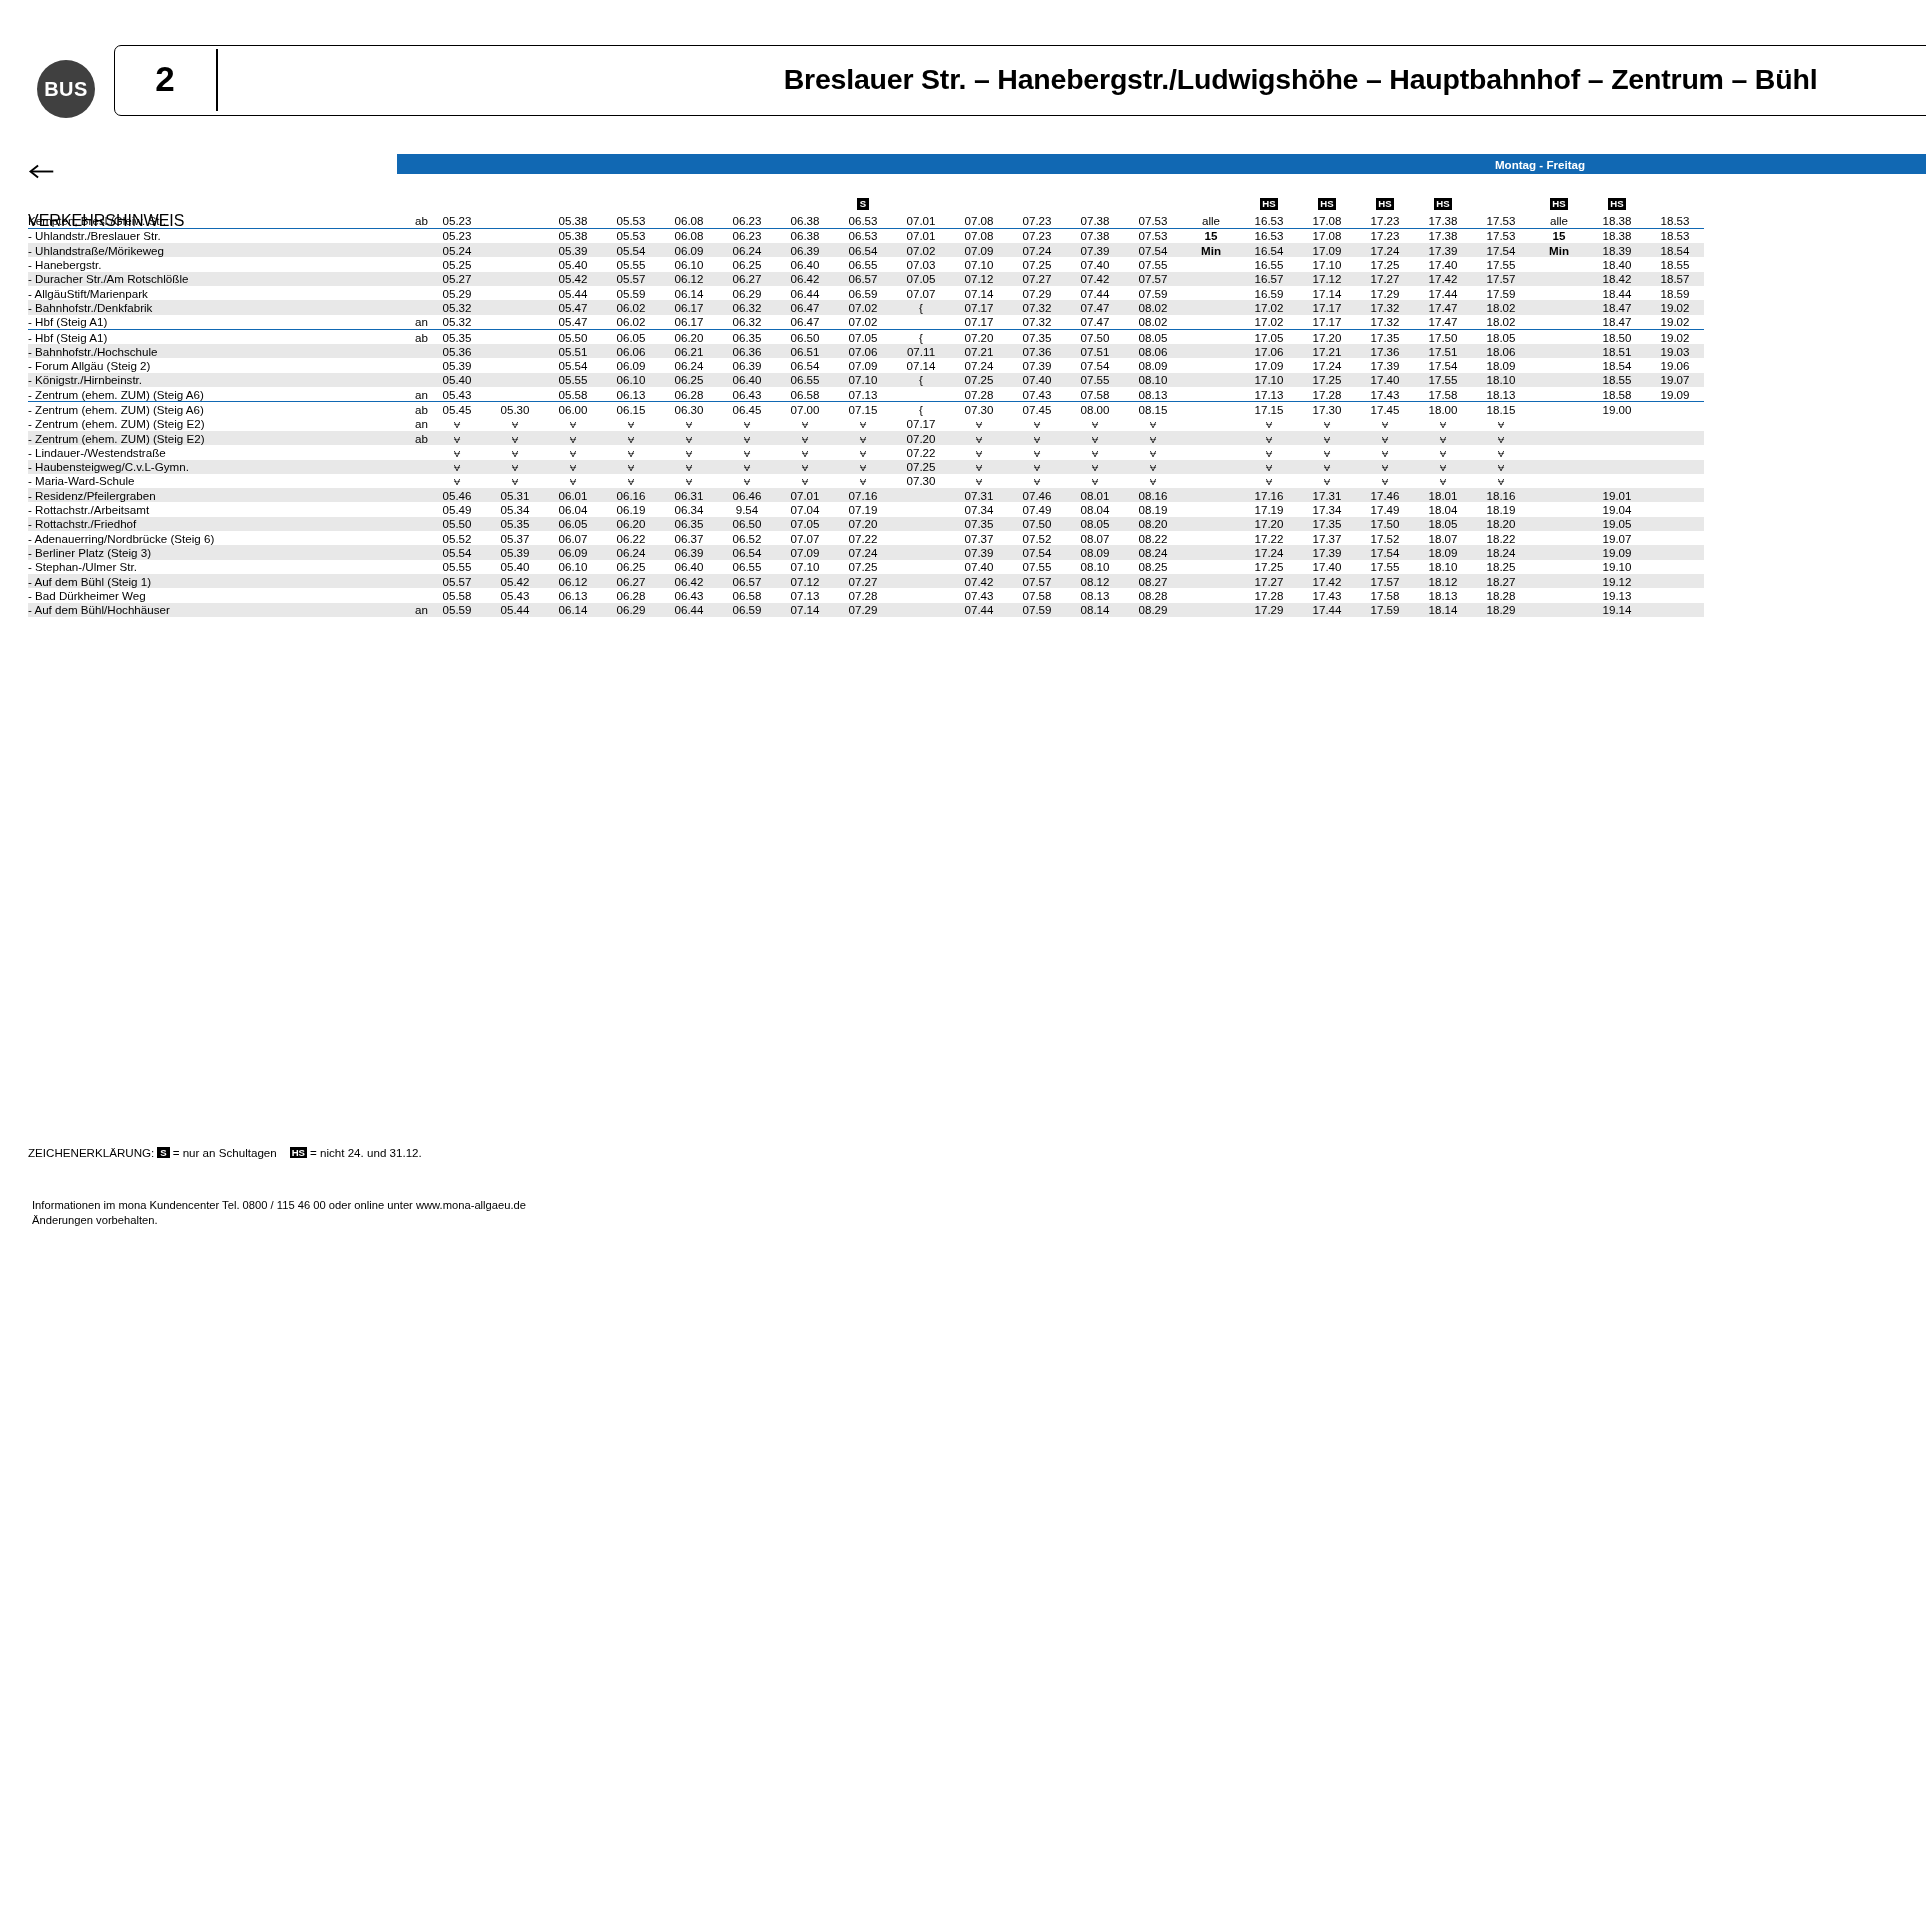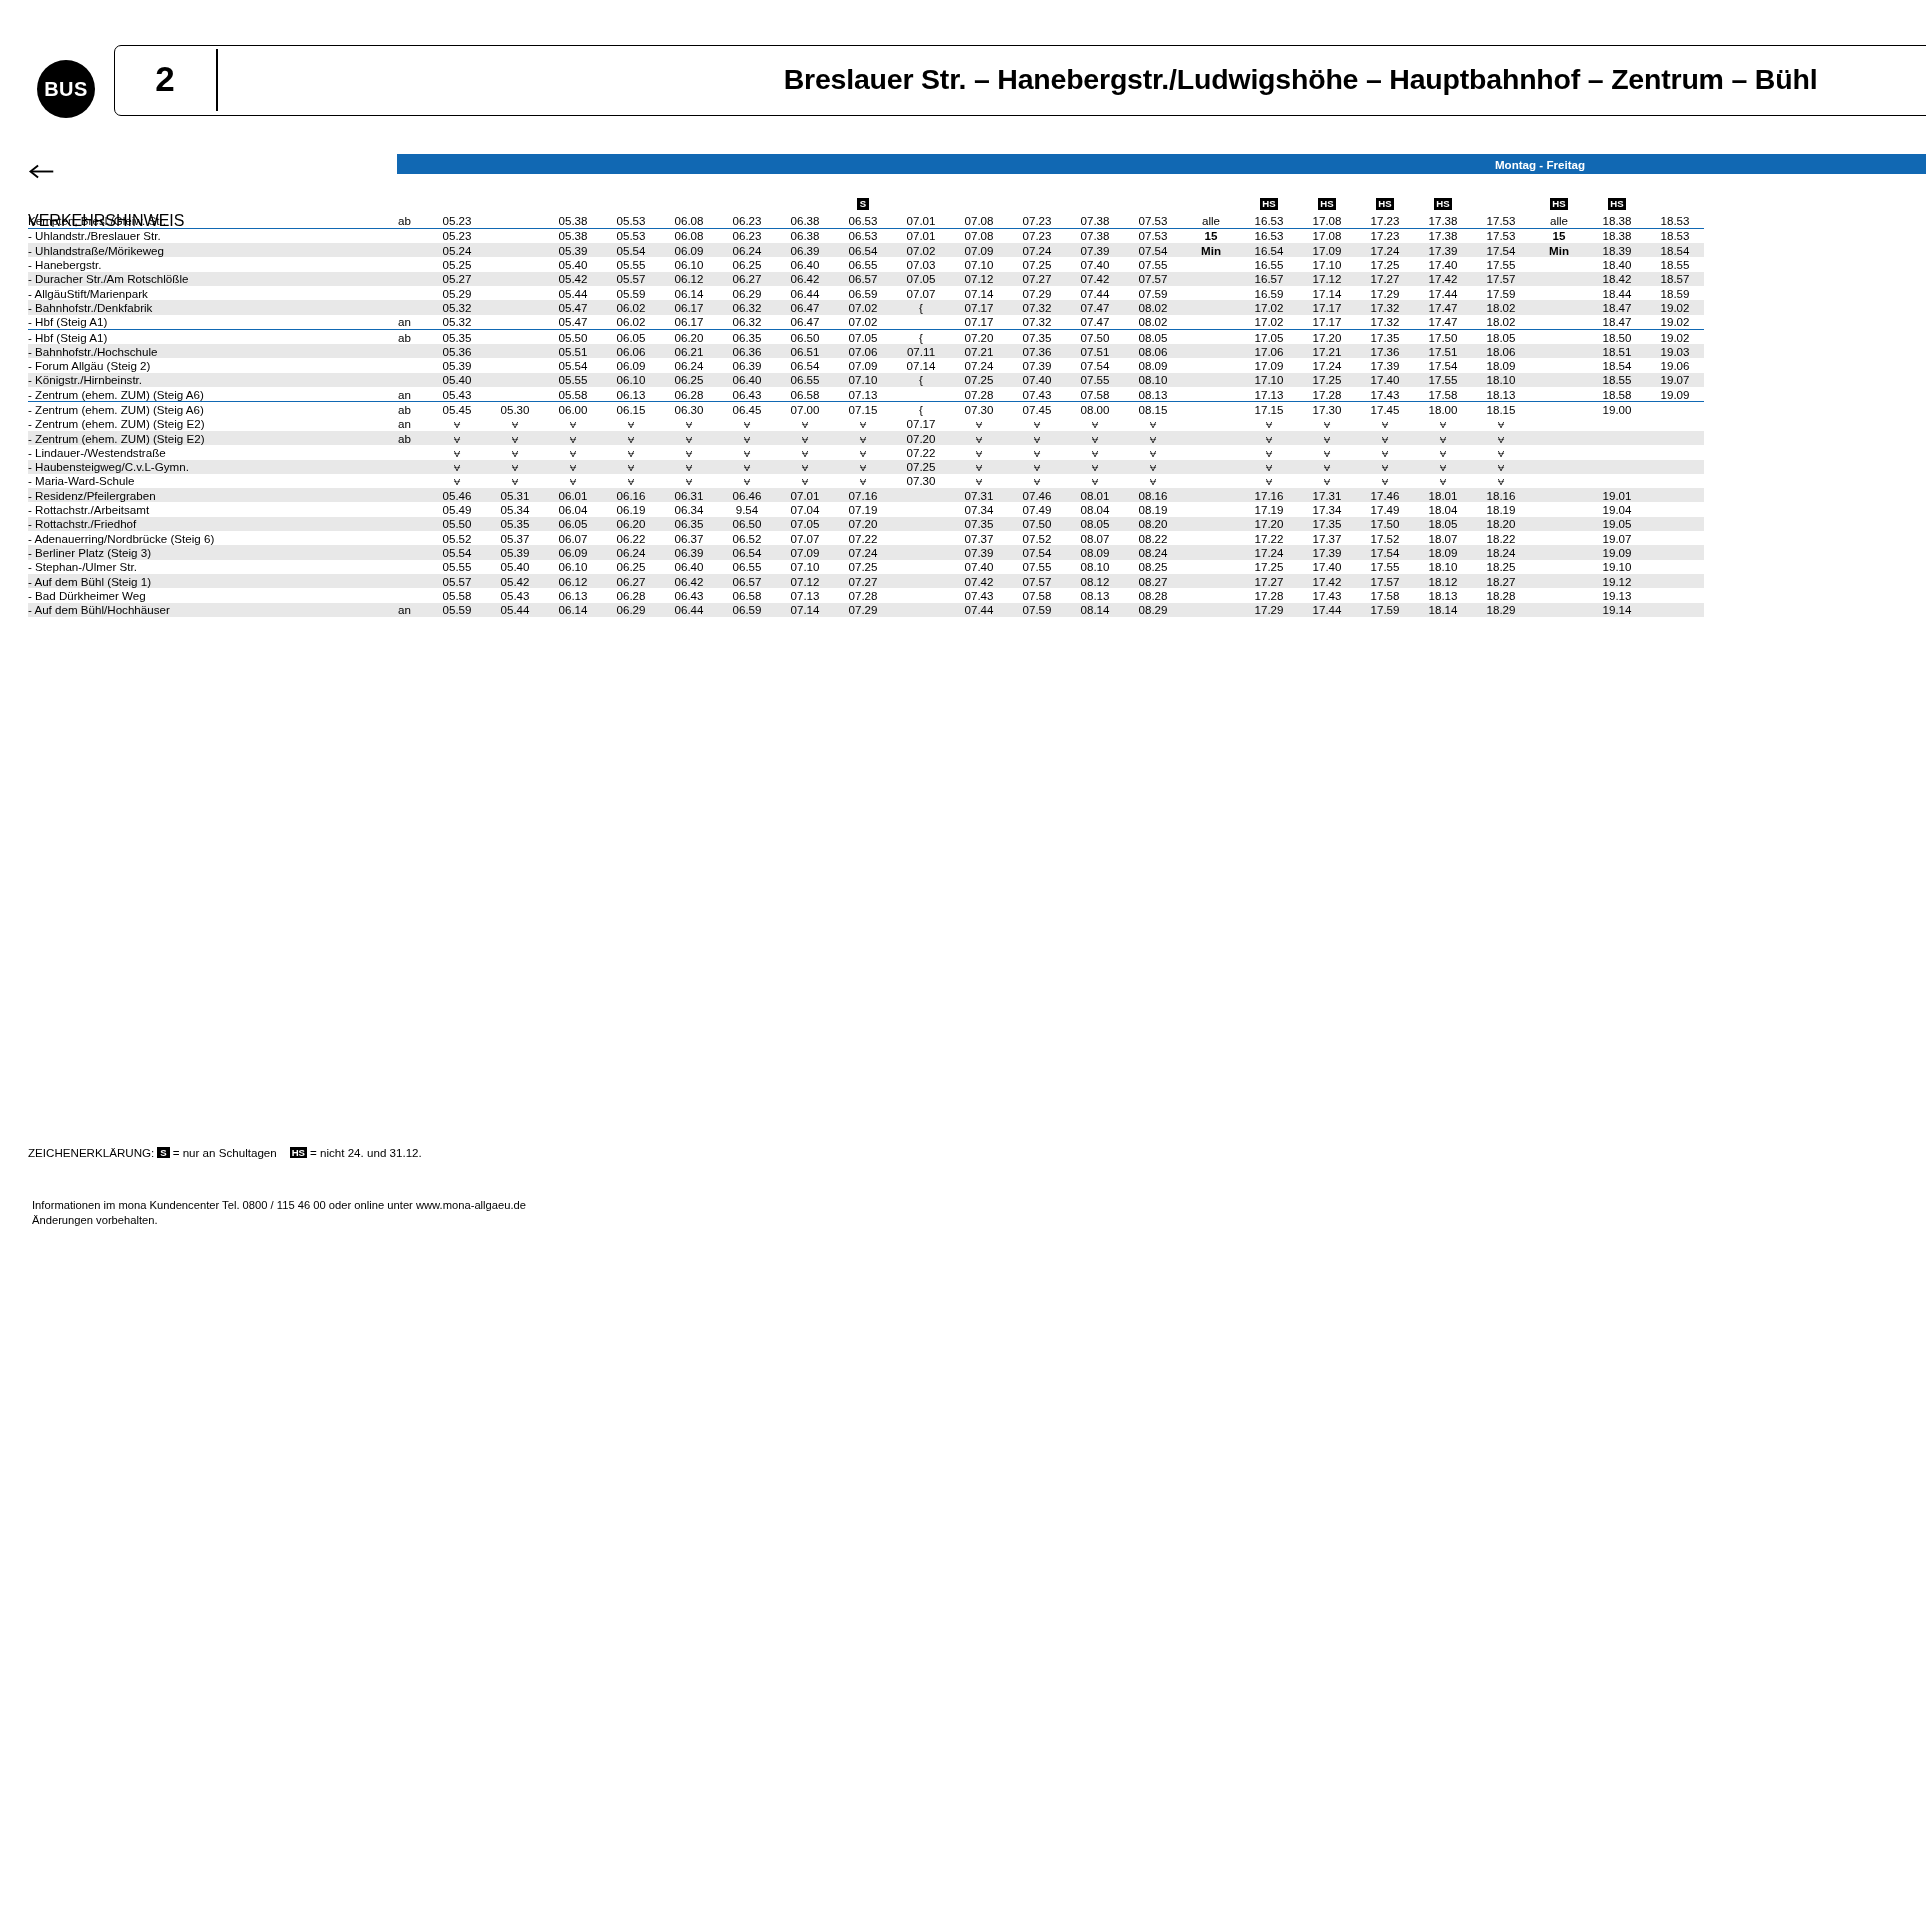--- a/index.html
+++ b/index.html
@@ -30,21 +30,21 @@
     width: 2646px;
     height: 91px;
   }
   .bus-badge {
     position: absolute;
     left: 0px;
     top: 29px;
     width: 58px;
     height: 58px;
     border-radius: 50%;
-    background: #000000;
+    background: #404040;
     color: #ffffff;
     font-size: 20px;
     font-weight: bold;
     display: flex;
     align-items: center;
     justify-content: center;
     letter-spacing: 0.4px;
   }
   .title-box {
     position: absolute;
@@ -142,21 +142,21 @@
     white-space: nowrap;
   }
   td.stop {
     width: 370px;
     padding-left: 0.8px;
     font-size: 11.6px;
     text-align: left;
   }
   td.ab {
     width: 30px;
-    text-align: left;
+    text-align: right;
     font-size: 11.6px;
   }
   td.t {
     width: 58px;
     text-align: center;
     font-size: 11.6px;
   }
   tr.zebra td { background: #e8e8e8; }
   tr.symrow td { height: 18.5px; background: transparent; }
   td.sym {

